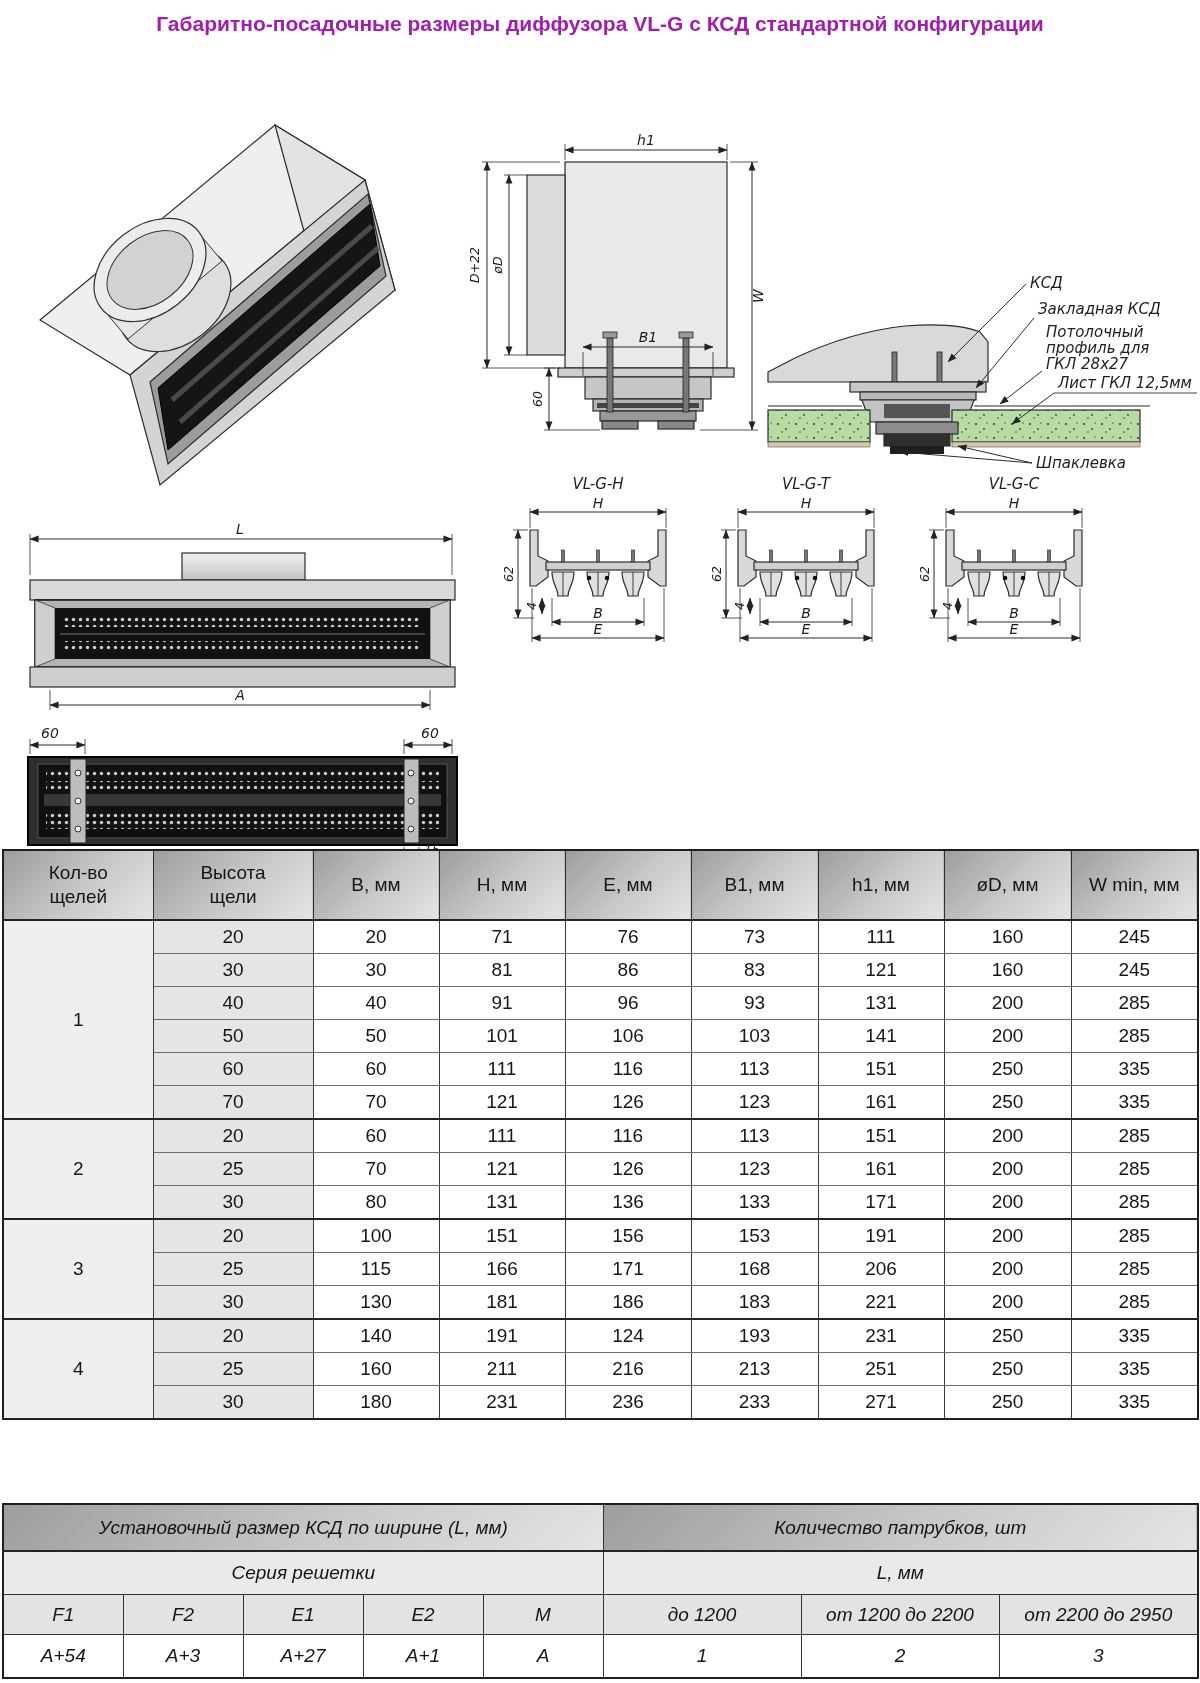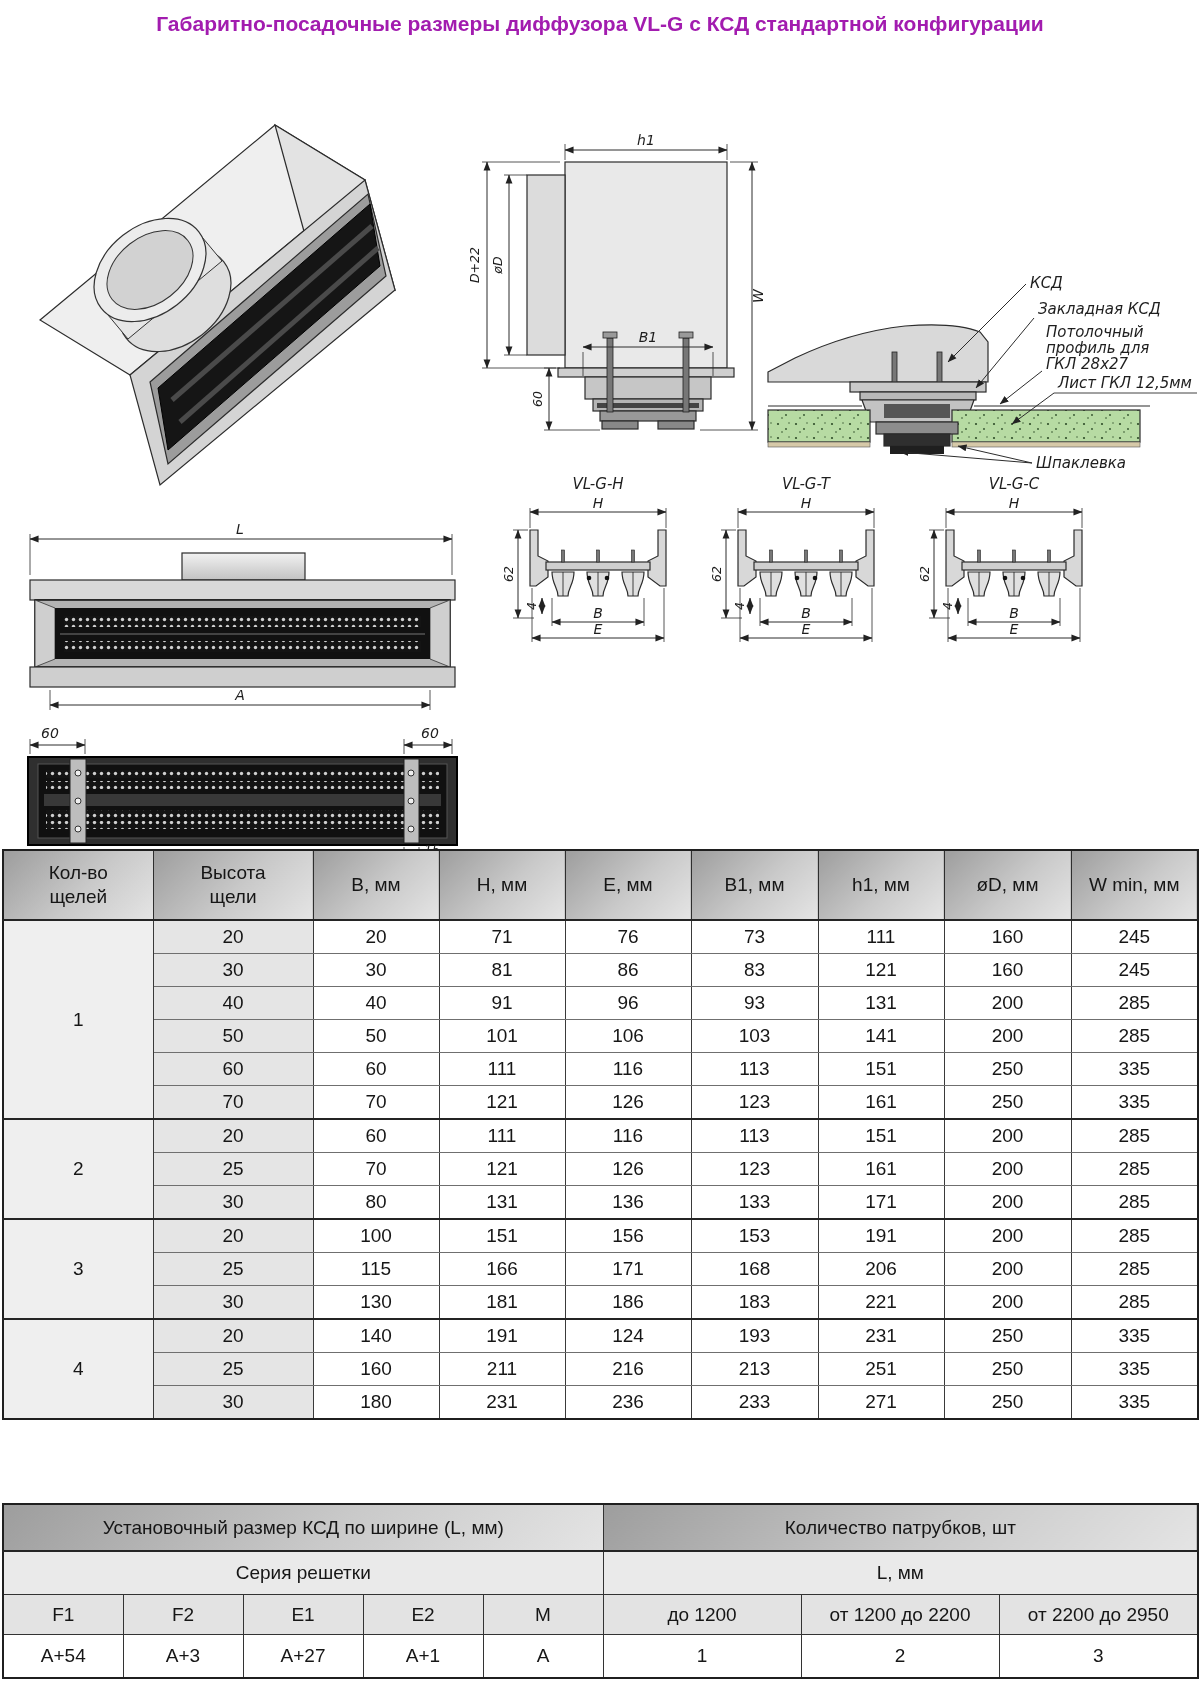--- a/index.html
+++ b/index.html
@@ -16,21 +16,21 @@
   .dim-s { font:italic 12.5px "DejaVu Sans",sans-serif; fill:#1e1e1e; text-anchor:middle; }
   .callout { font:italic 15px "DejaVu Sans",sans-serif; fill:#1e1e1e; }
   .sec-title { font:italic 15px "DejaVu Sans",sans-serif; fill:#1e1e1e; text-anchor:middle; }
   .ln  { stroke:#2c2c2c; stroke-width:1.2; }
   .lnt { stroke:#2c2c2c; stroke-width:0.9; }
   .dimline { stroke:#2c2c2c; stroke-width:1; fill:none; }
   .ext { stroke:#2c2c2c; stroke-width:0.8; fill:none; }
 
   table { border-collapse:collapse; table-layout:fixed; position:absolute; background:#fff; }
   .main-table  { top:849px; left:2px; width:1195px; border:2.5px solid #1f1f1f; }
-  .bottom-table{ top:1503px; left:2px; width:1195px; border:2.5px solid #1f1f1f; }
+  .bottom-table{ top:1503px; left:2px; width:1195px; border:2.5px solid #1f1f1f;font-style:italic; }
 
   .main-table th {
     font-weight:normal; font-size:19px; white-space:pre-line; line-height:1.25;
     height:66px; text-align:center; vertical-align:middle;
     background:linear-gradient(135deg,#9d9d9d 0%,#c9c9c9 55%,#e4e4e4 100%);
     border:1.5px solid #2e2e2e; border-bottom:2.5px solid #242424;
   }
   .main-table td {
     font-size:19px; text-align:center; vertical-align:middle; height:30px;
     border-top:1px solid #6f6f6f; border-bottom:1px solid #6f6f6f;

